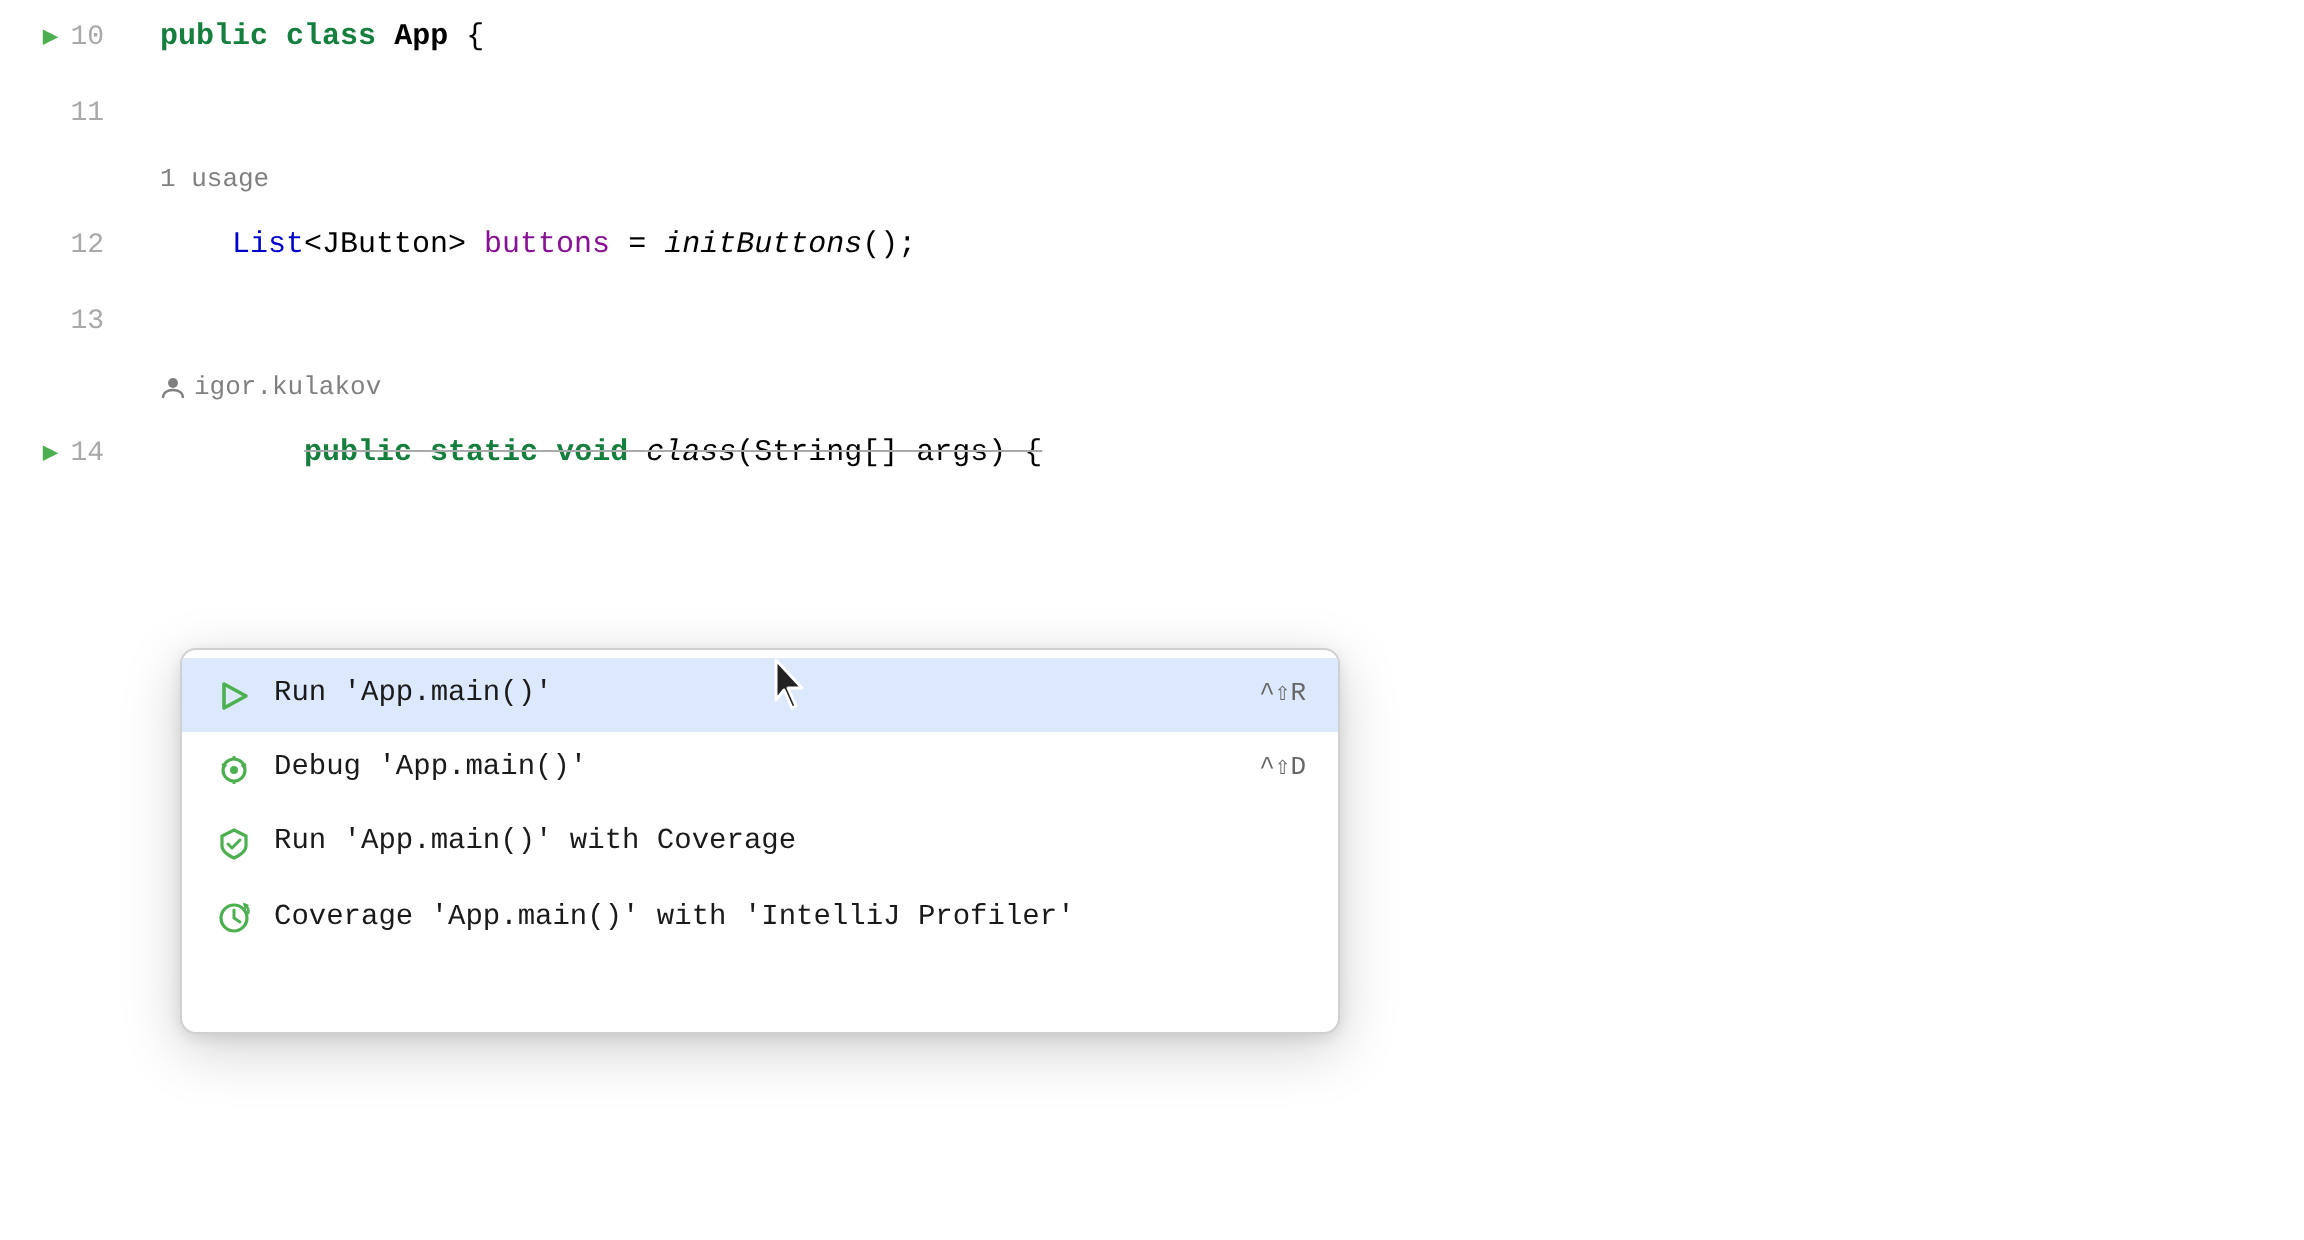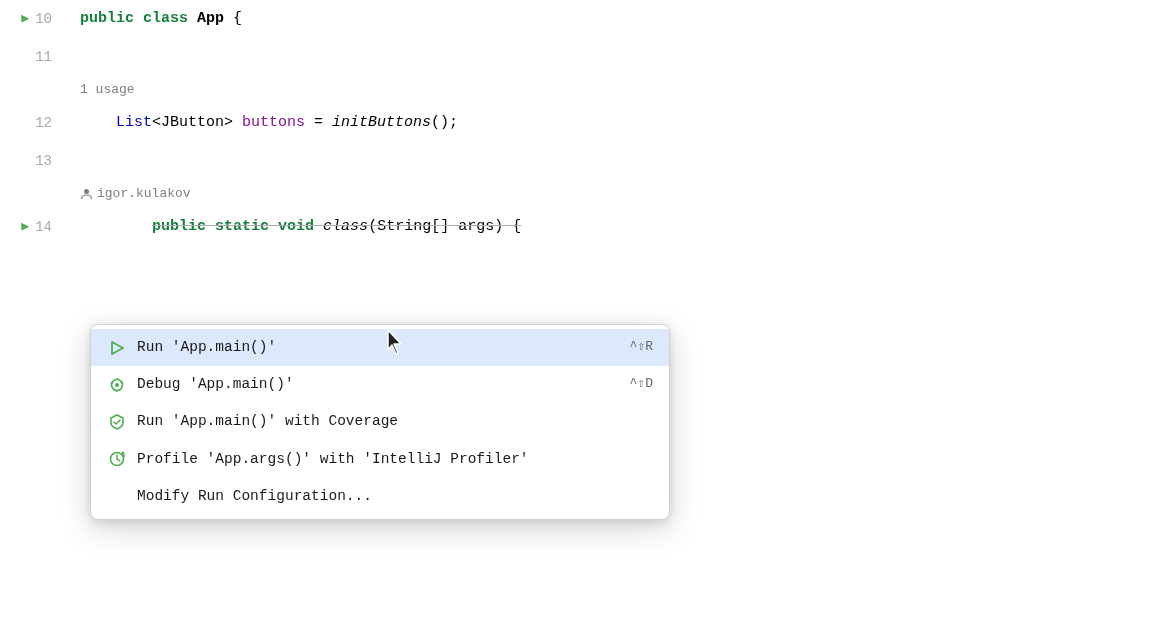--- a/index.html
+++ b/index.html
@@ -252,26 +252,25 @@
 
     <div class="popup-item">
       <div class="popup-item-icon">
         <svg width="18" height="18" viewBox="0 0 18 18">
           <circle cx="9" cy="9" r="6.5" fill="none" stroke="#4CAF50" stroke-width="1.6"></circle>
           <polyline points="9,5 9,9 12,11" fill="none" stroke="#4CAF50" stroke-width="1.5" stroke-linecap="round"></polyline>
           <path d="M14 2 Q17 4 16 7" fill="none" stroke="#4CAF50" stroke-width="1.3"></path>
           <polygon points="13.5,1.2 16.5,2.5 14.5,5" fill="#4CAF50"></polygon>
         </svg>
       </div>
-      <span class="popup-item-label">Profile 'App.args()' with 'IntelliJ Profiler'</span>
+      <span class="popup-item-label">Coverage 'App.main()' with 'IntelliJ Profiler'</span>
     </div>
 
     <div class="popup-item">
       <div class="popup-item-icon"></div>
-      <span class="popup-item-label">Modify Run Configuration...</span>
     </div>
 
   </div>
 
   <svg class="cursor-svg" width="22" height="28" viewBox="0 0 22 28">
     <polygon points="4,2 4,22 8,17 12,26 14,25 10,16 17,16" fill="#222" stroke="white" stroke-width="1.5" stroke-linejoin="round"></polygon>
   </svg>
 
 </div>
 

